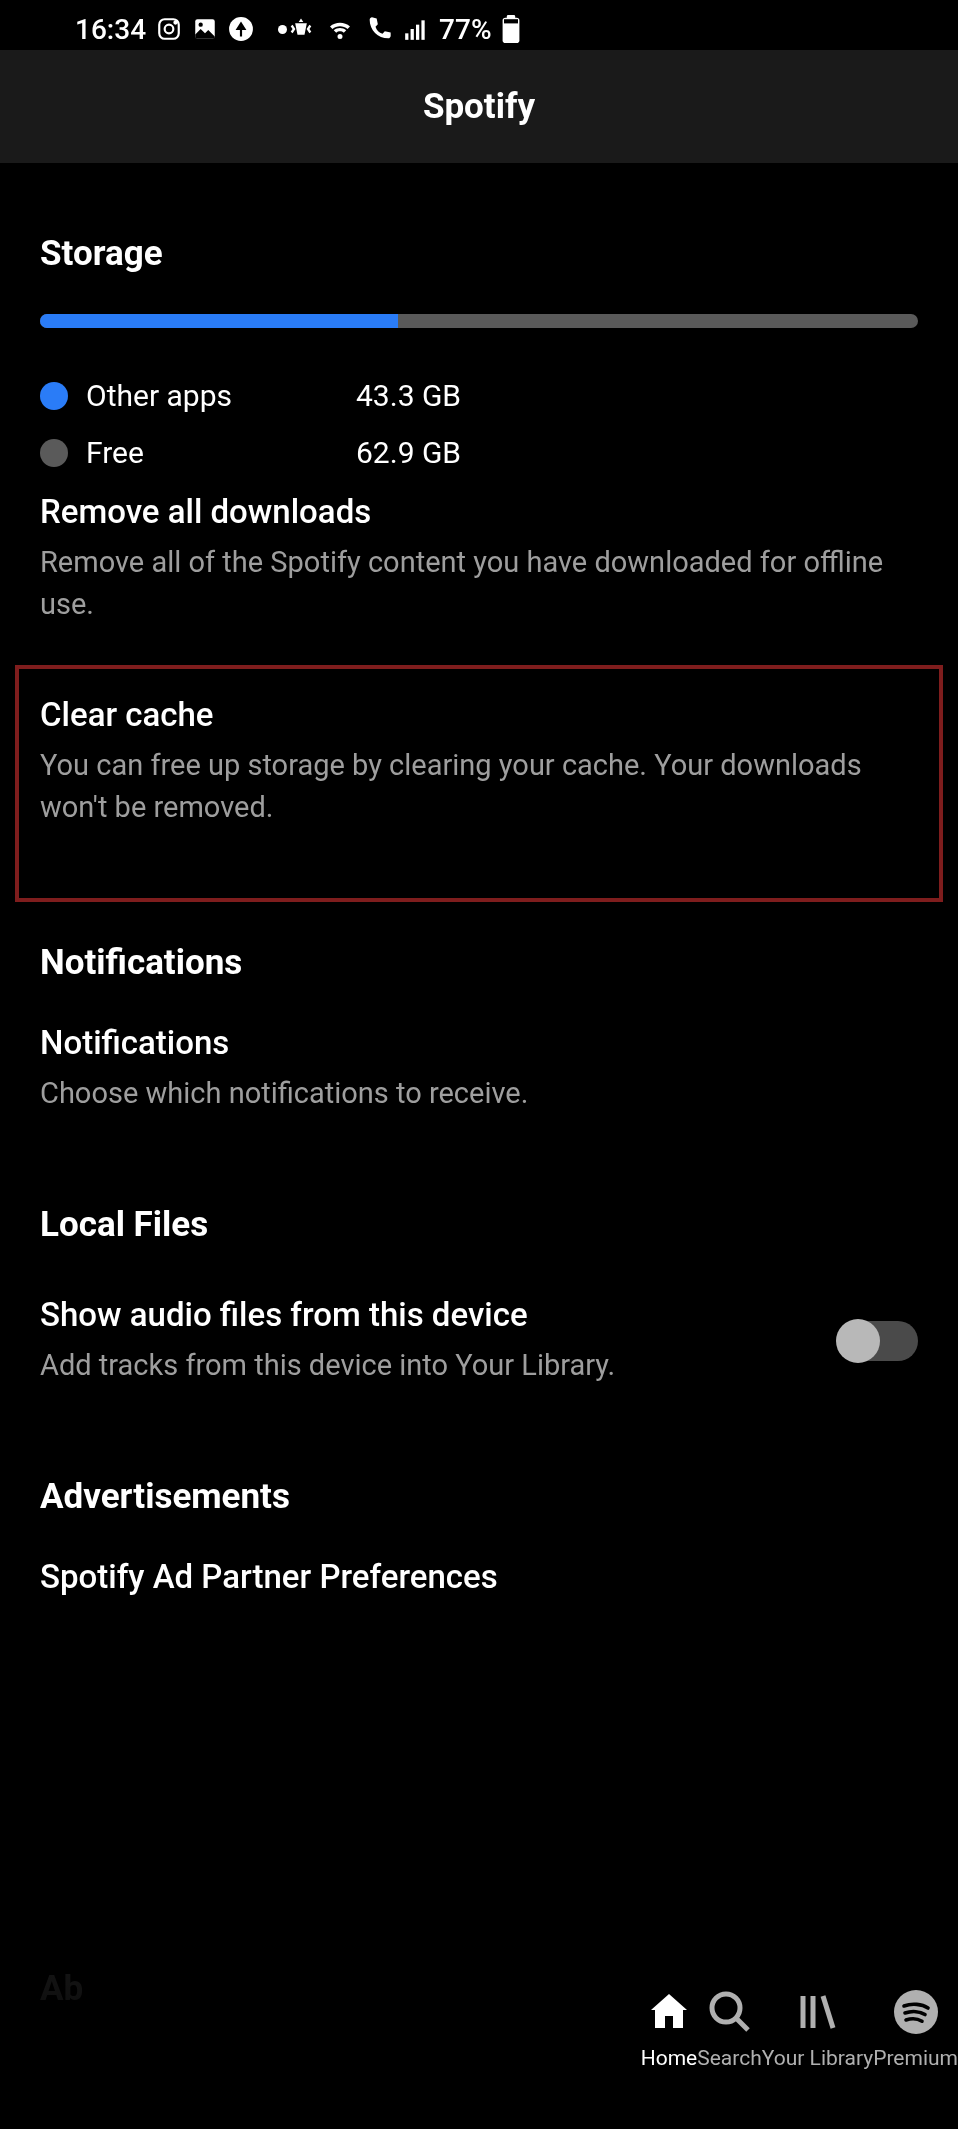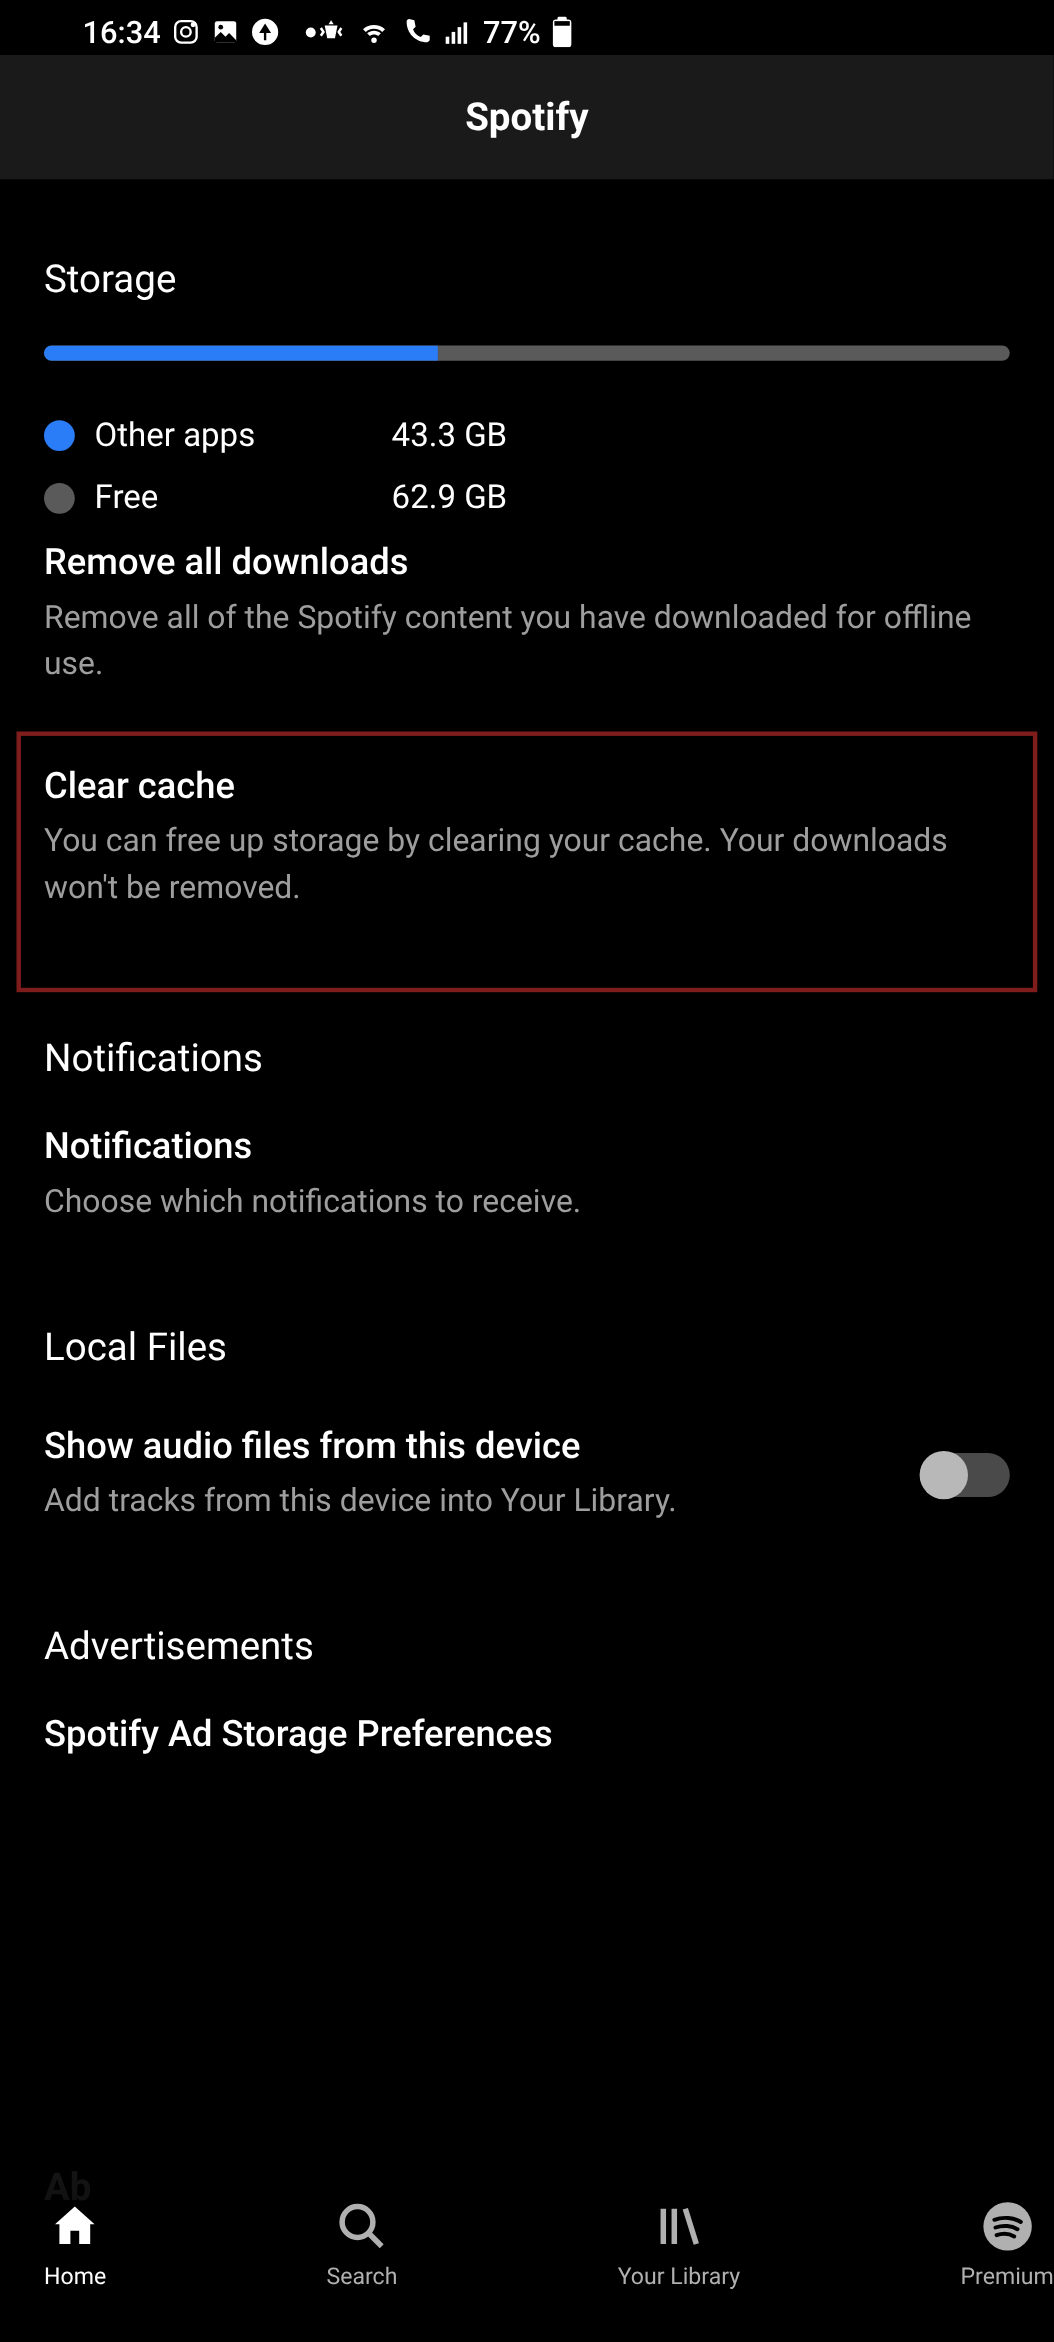--- a/index.html
+++ b/index.html
@@ -31,21 +31,21 @@
     }
     .app-header-title {
       font-size: 35px;
       font-weight: 700;
     }
     .content {
       padding: 0 40px;
     }
     .section-header {
       font-size: 35px;
-      font-weight: 400;
+      font-weight: 700;
       margin-top: 70px;
       margin-bottom: 40px;
     }
     .storage-bar {
       height: 14px;
       background: #5a5a5a;
       border-radius: 7px;
       overflow: hidden;
       margin-bottom: 50px;
     }
@@ -110,30 +110,29 @@
       width: 44px;
       height: 44px;
       background: #b8b8b8;
       border-radius: 50%;
       position: absolute;
       top: -2px;
       left: -2px;
     }
     .bottom-nav {
       position: absolute;
-      bottom: 4px;
+      bottom: 16px;
       left: 0;
       right: 0;
       height: 160px;
       background: linear-gradient(to bottom, rgba(0,0,0,0.6), rgba(0,0,0,0.95));
       display: flex;
-      justify-content: space-between;
+      justify-content: flex-end;
       align-items: center;
       padding-bottom: 10px;
-      padding-left: 40px;
     }
     .nav-item {
       display: flex;
       flex-direction: column;
       align-items: center;
       gap: 8px;
       color: #b0b0b0;
       font-size: 21px;
     }
     .nav-item.active { color: #ffffff; }
@@ -266,21 +265,21 @@
       <div class="setting-desc">Add tracks from this device into Your Library.</div>
     </div>
     <div class="toggle">
       <div class="toggle-knob"></div>
     </div>
   </div>
 
   <div class="section-header" style="margin-top:90px">Advertisements</div>
 
   <div class="setting-item">
-    <div class="setting-title">Spotify Ad Storage Preferences</div>
+    <div class="setting-title">Spotify Ad Partner Preferences</div>
   </div>
 
 </div>
 
 <div class="about-peek">Ab</div>
 
 <div class="bottom-nav">
   <div class="nav-item active">
     <div class="nav-icon">
       <svg width="48" height="48" viewBox="0 0 24 24" fill="#fff">

